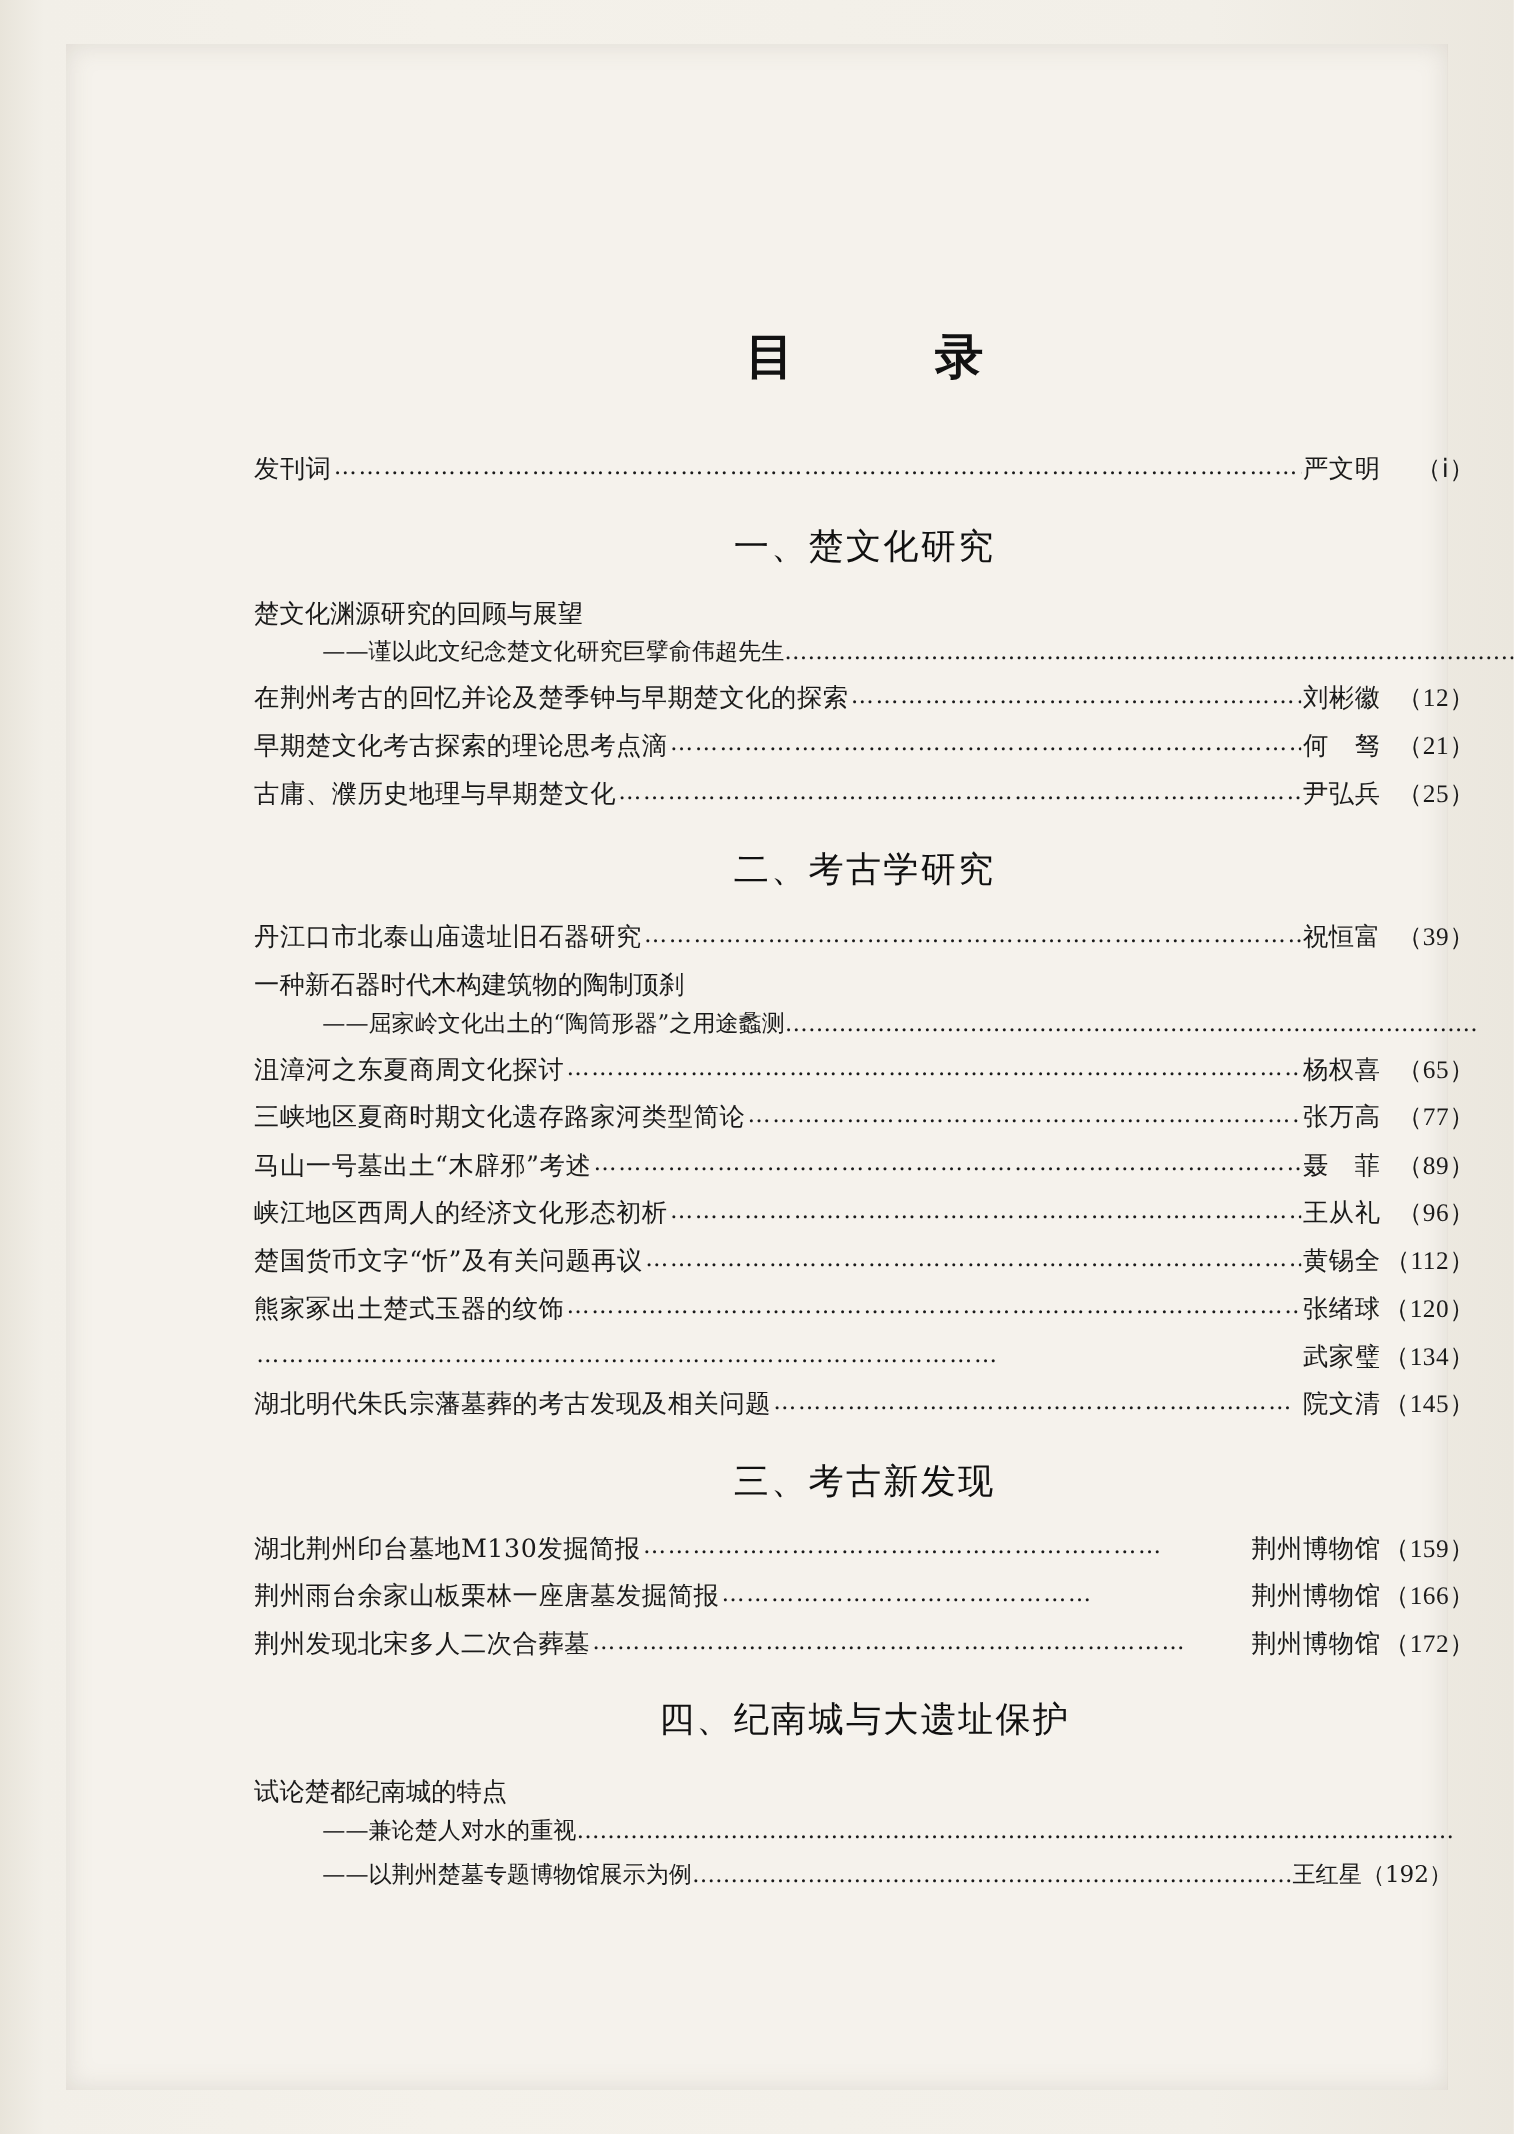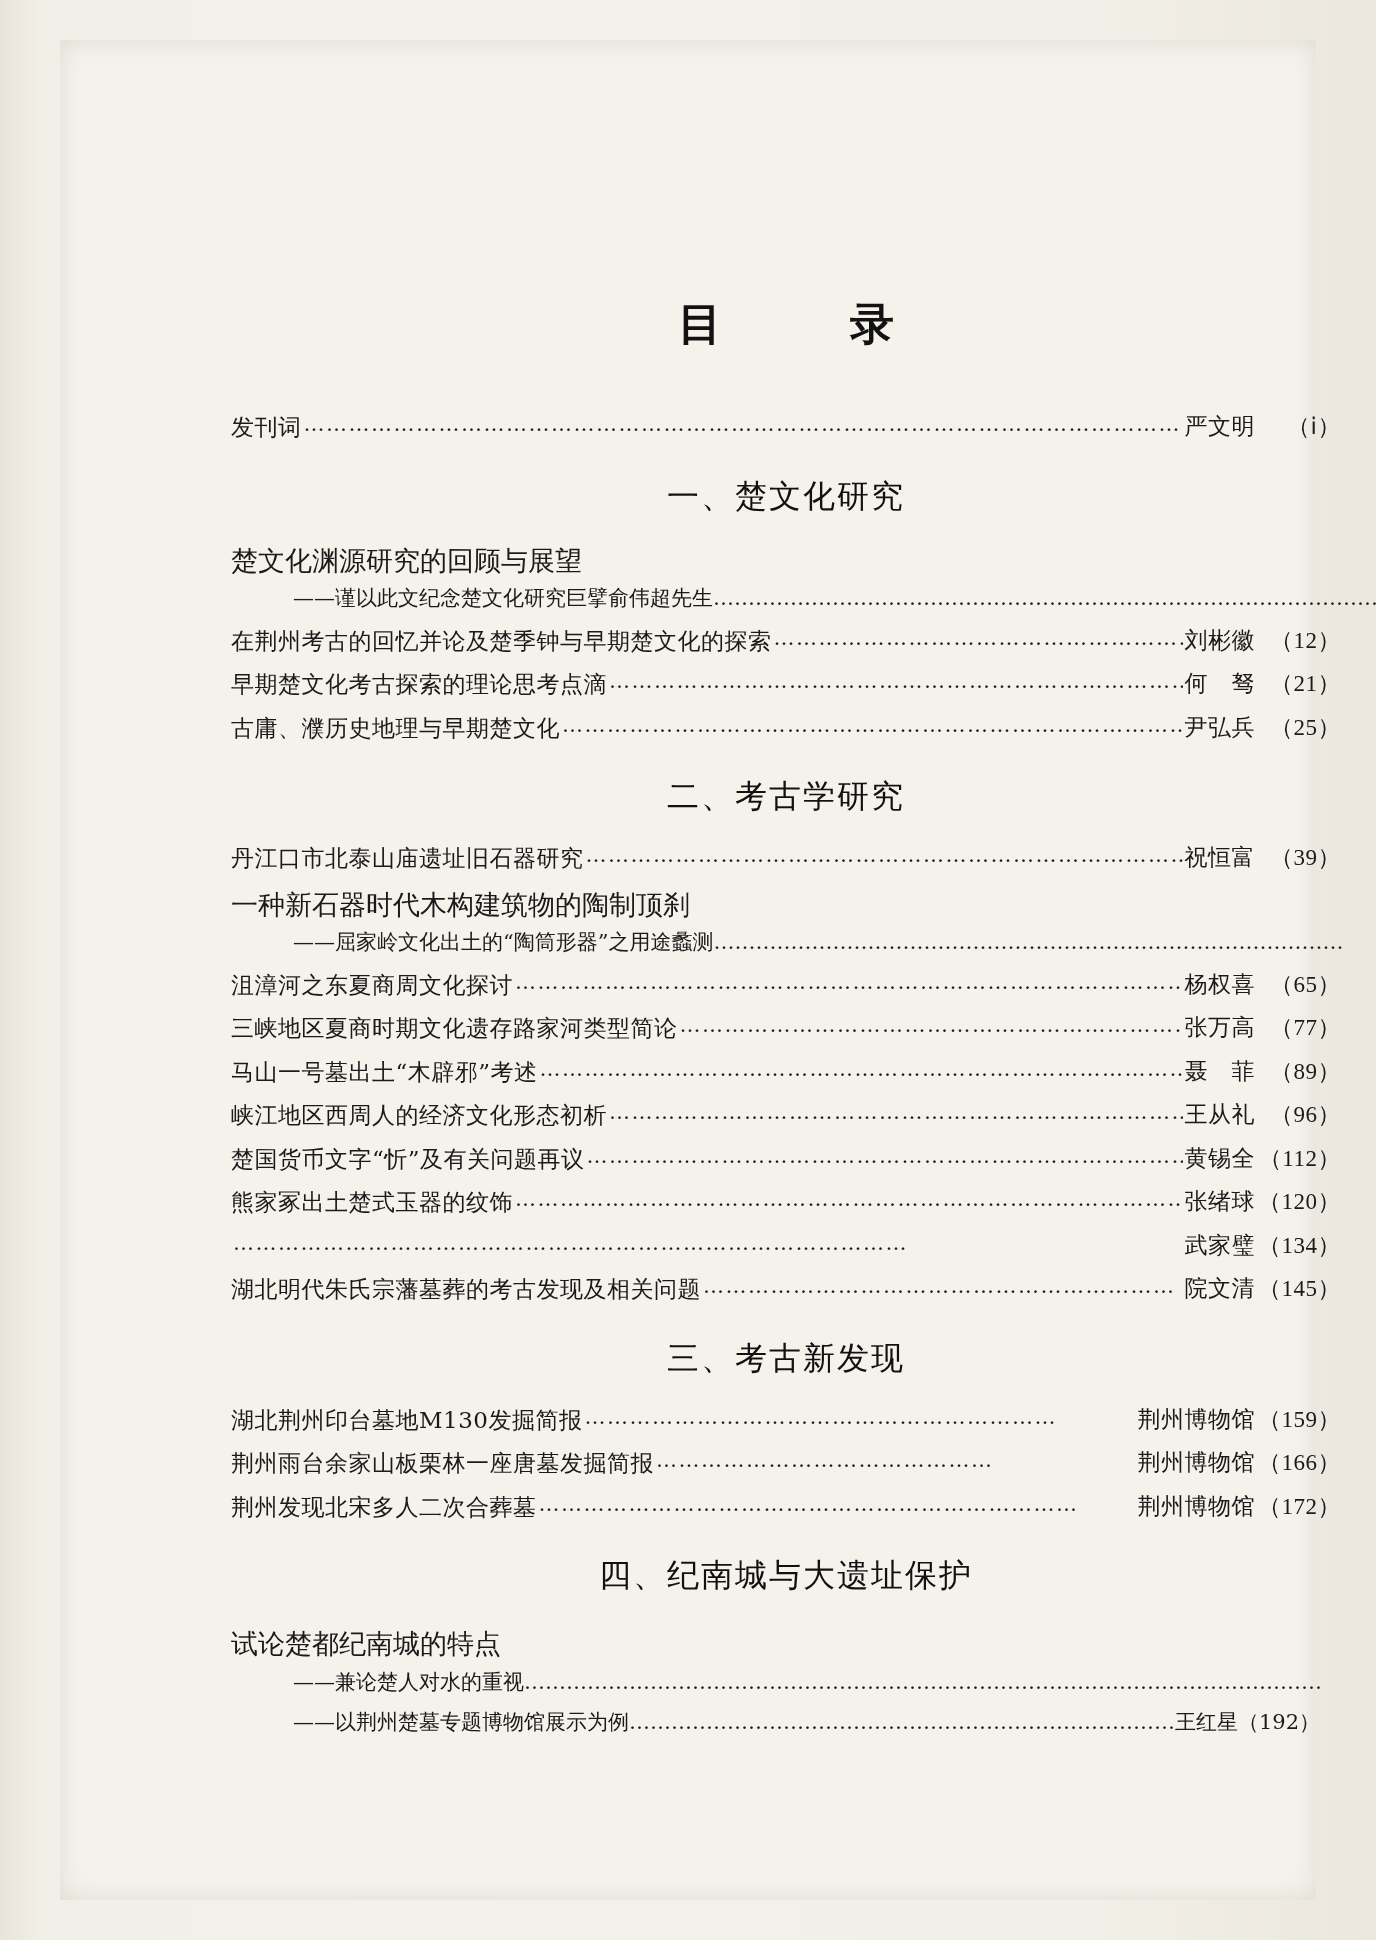--- a/index.html
+++ b/index.html
@@ -93,21 +93,21 @@
     display: inline-block;
     min-width: 86px;
     text-align: right;
   }
 
   
   .entry-block {
     margin: 0 0 9px 0;
   }
   .entry-block .line1 {
-    font-size: 27px;
+    font-size: 23px;
     color: #1a1a1a;
     line-height: 1.5;
     margin-bottom: 2px;
     white-space: nowrap;
   }
   .entry-block .line2 {
     display: flex;
     align-items: baseline;
     font-size: 21px;
     color: #1a1a1a;

